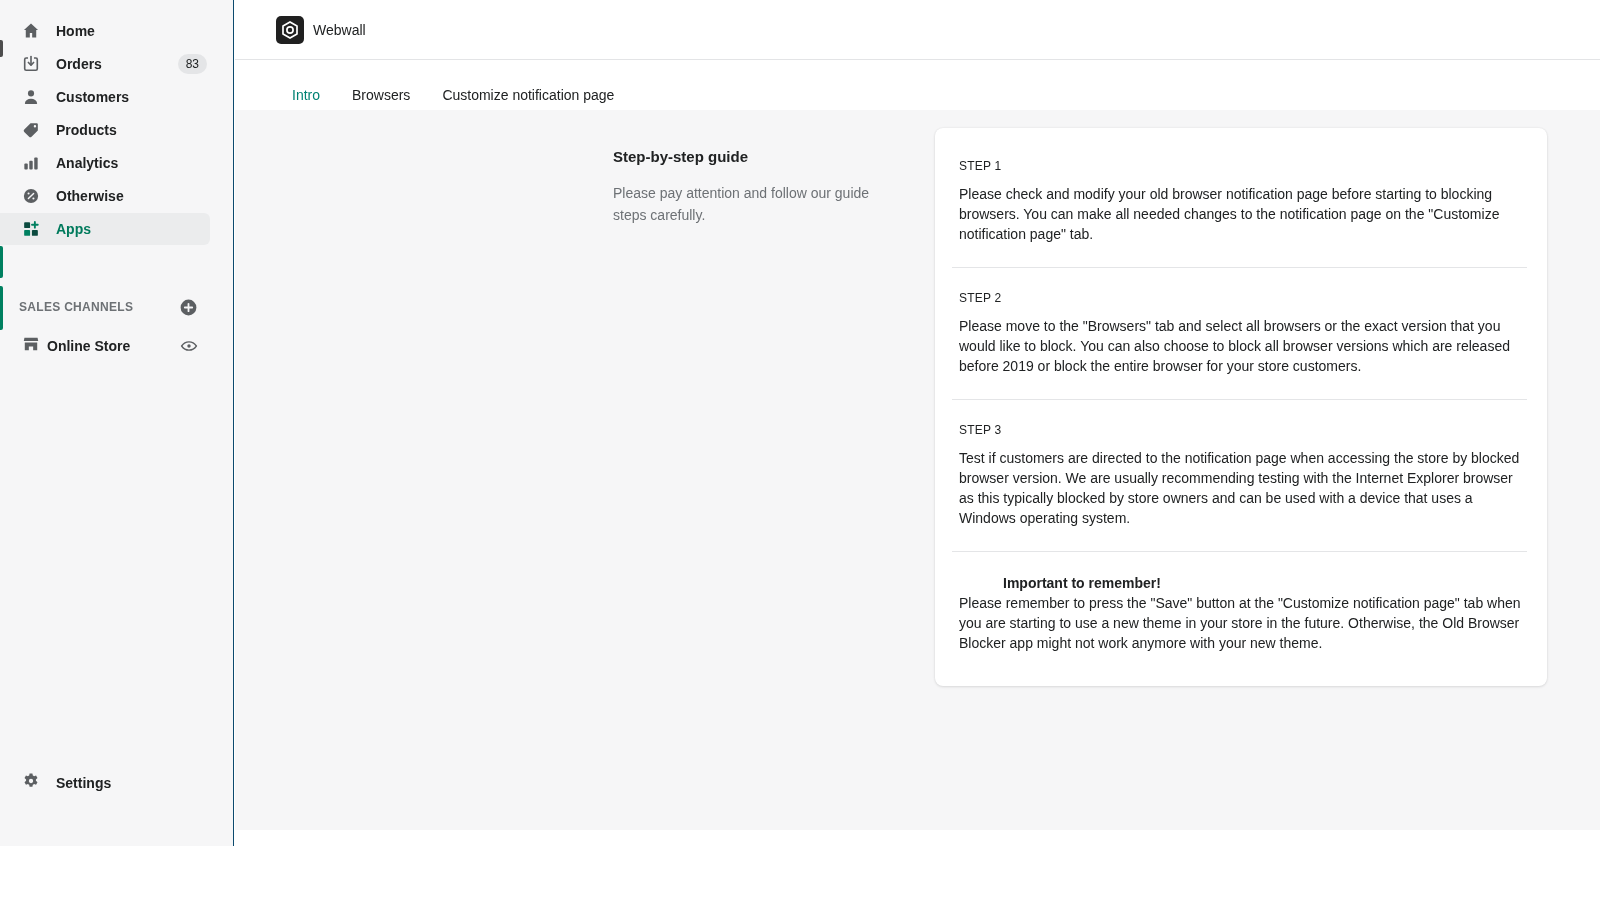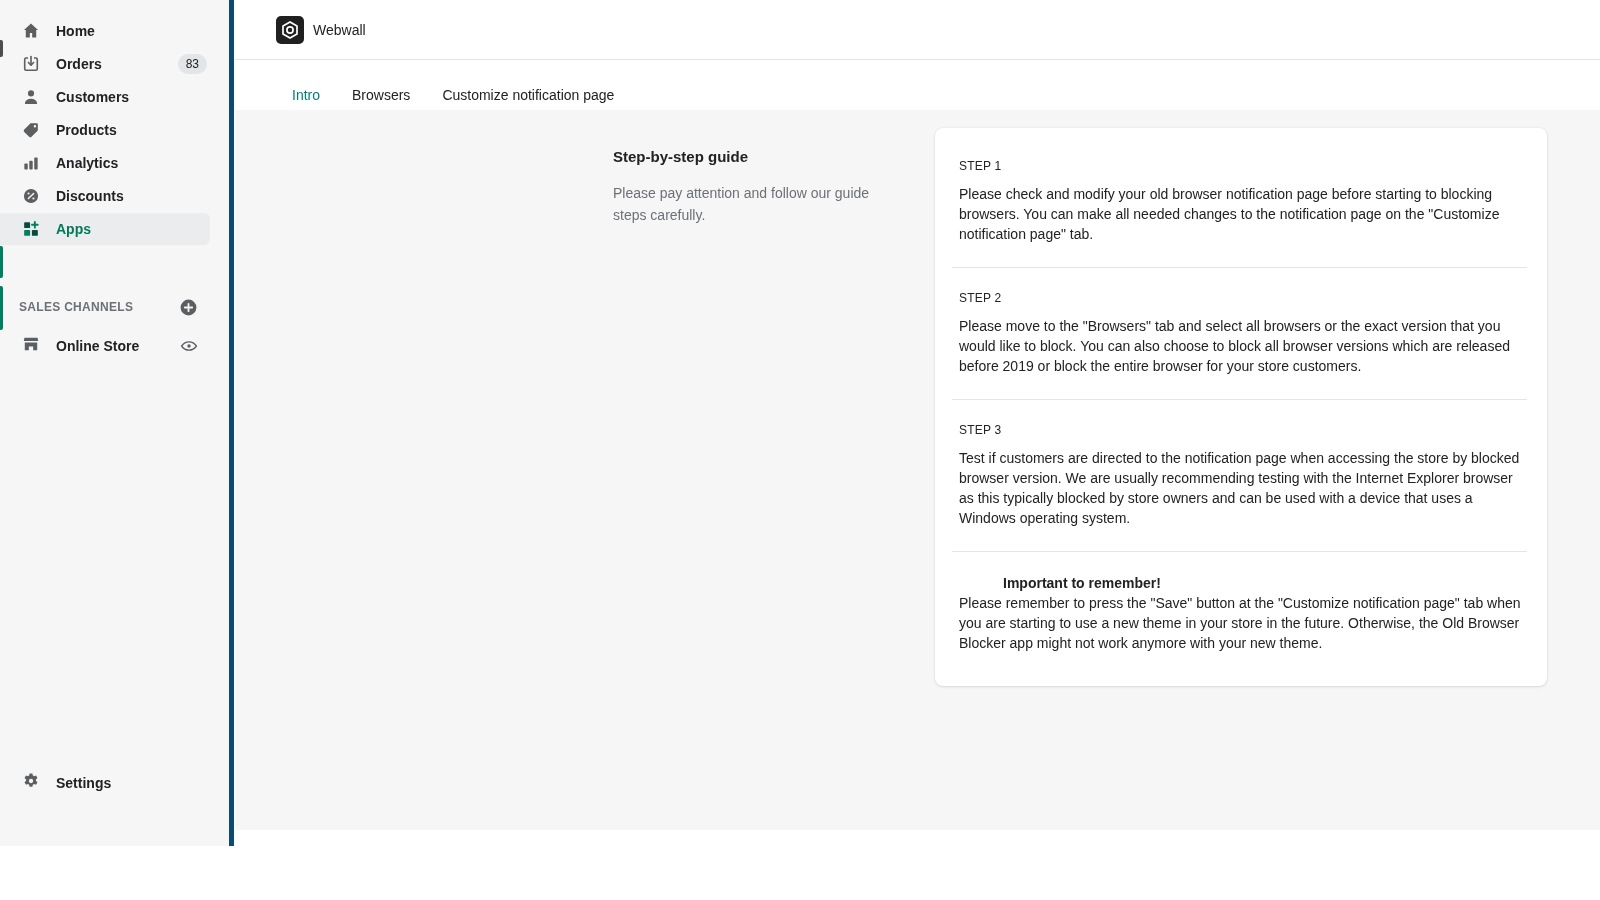--- a/index.html
+++ b/index.html
@@ -1,21 +1,21 @@
 <!DOCTYPE html>
 <html><head>
 <meta charset="utf-8">
 <style>
   * { margin:0; padding:0; box-sizing:border-box; }
   html,body { width:1600px; height:900px; background:#ffffff;
     font-family:"Liberation Sans", sans-serif; color:#202223; overflow:hidden; }
 
   
   .sidebar { position:absolute; left:0; top:0; width:234px; height:846px;
-    background:#f6f6f7; border-right:5px solid #0c4a6e; }
+    background:#f6f6f7; border-right:1px solid #0c4a6e; }
   .edge-mark { position:absolute; left:0; width:3px; border-radius:0 2px 2px 0; }
   .edge-mark.dark { top:40px; height:17px; background:#4d4d4d; }
   .edge-mark.green-a { top:246px; height:32px; background:#008060; }
   .edge-mark.green-b { top:286px; height:44px; background:#008060; }
 
   .nav { position:absolute; left:0; top:15px; width:234px; }
   .nav-item { width:210px; height:32px; margin-bottom:1px; display:flex; align-items:center;
     padding-left:22px; border-radius:0 6px 6px 0; cursor:pointer; }
   .nav-item .nav-icon { width:18px; height:18px; display:flex; align-items:center; }
   .nav-item .nav-label { margin-left:16px; font-size:14px; font-weight:600; color:#202223; }
@@ -24,21 +24,21 @@
   .nav-badge { margin-left:auto; margin-right:3px; background:#e4e5e7; color:#202223;
     font-size:12px; line-height:20px; height:20px; padding:0 8px; border-radius:10px; }
 
   .sales-header { position:absolute; left:0; top:295px; width:210px; height:24px;
     display:flex; align-items:center; padding:0 12px 0 19px;text-align:center; }
   .sales-header-label { font-size:12px; font-weight:600; letter-spacing:.3px; color:#6d7175; }
   .sales-header .plus-wrap { margin-left:auto; width:19px; height:19px; cursor:pointer; }
 
   .sales-row { position:absolute; left:0; top:330px; width:210px; height:32px;
     display:flex; align-items:center; padding:0 12px 0 22px; border-radius:0 6px 6px 0; cursor:pointer; }
-  .sales-row .nav-label { margin-left:16px; font-size:14px; font-weight:600; }
+  .sales-row .nav-label { margin-left:7px; font-size:14px; font-weight:600; }
   .sales-row .eye-wrap { margin-left:auto; width:18px; height:18px; cursor:pointer; }
 
   .settings-row { position:absolute; left:0; top:767px; width:210px; height:32px;
     display:flex; align-items:center; padding-left:22px; border-radius:0 6px 6px 0; cursor:pointer; }
   .settings-row .nav-label { margin-left:16px; font-size:14px; font-weight:600; }
 
   
   .app-header { position:absolute; left:235px; top:0; width:1365px; height:60px;
     background:#ffffff; border-bottom:1px solid #e3e4e6; display:flex; align-items:center;
     padding-left:41px; }
@@ -128,21 +128,21 @@
     </div>
     <div class="nav-item">
       <span class="nav-icon">
         <svg viewBox="0 0 20 20" width="18" height="18">
             <circle cx="10" cy="10" r="7.9" fill="#5c5f62"></circle>
             <path d="M7.1 12.9l5.8-5.8" stroke="#f6f6f7" stroke-width="1.6" stroke-linecap="round"></path>
             <circle cx="7.3" cy="7.3" r="1.15" fill="#f6f6f7"></circle>
             <circle cx="12.7" cy="12.7" r="1.15" fill="#f6f6f7"></circle>
           </svg>
       </span>
-      <span class="nav-label">Discounts</span>
+      <span class="nav-label">Otherwise</span>
     </div>
     <div class="nav-item active">
       <span class="nav-icon">
         <svg viewBox="0 0 20 20" width="18" height="18">
             <rect x="2.4" y="2.4" width="6.6" height="6.6" rx="1" fill="#0b4a3f"></rect>
             <rect x="2.4" y="11" width="6.6" height="6.6" rx="1" fill="#008060"></rect>
             <rect x="11" y="11" width="6.6" height="6.6" rx="1" fill="#0b4a3f"></rect>
             <path d="M14.3 2.1v6.4M11.1 5.3h6.4" stroke="#008060" stroke-width="2.1" stroke-linecap="round"></path>
           </svg>
       </span>

